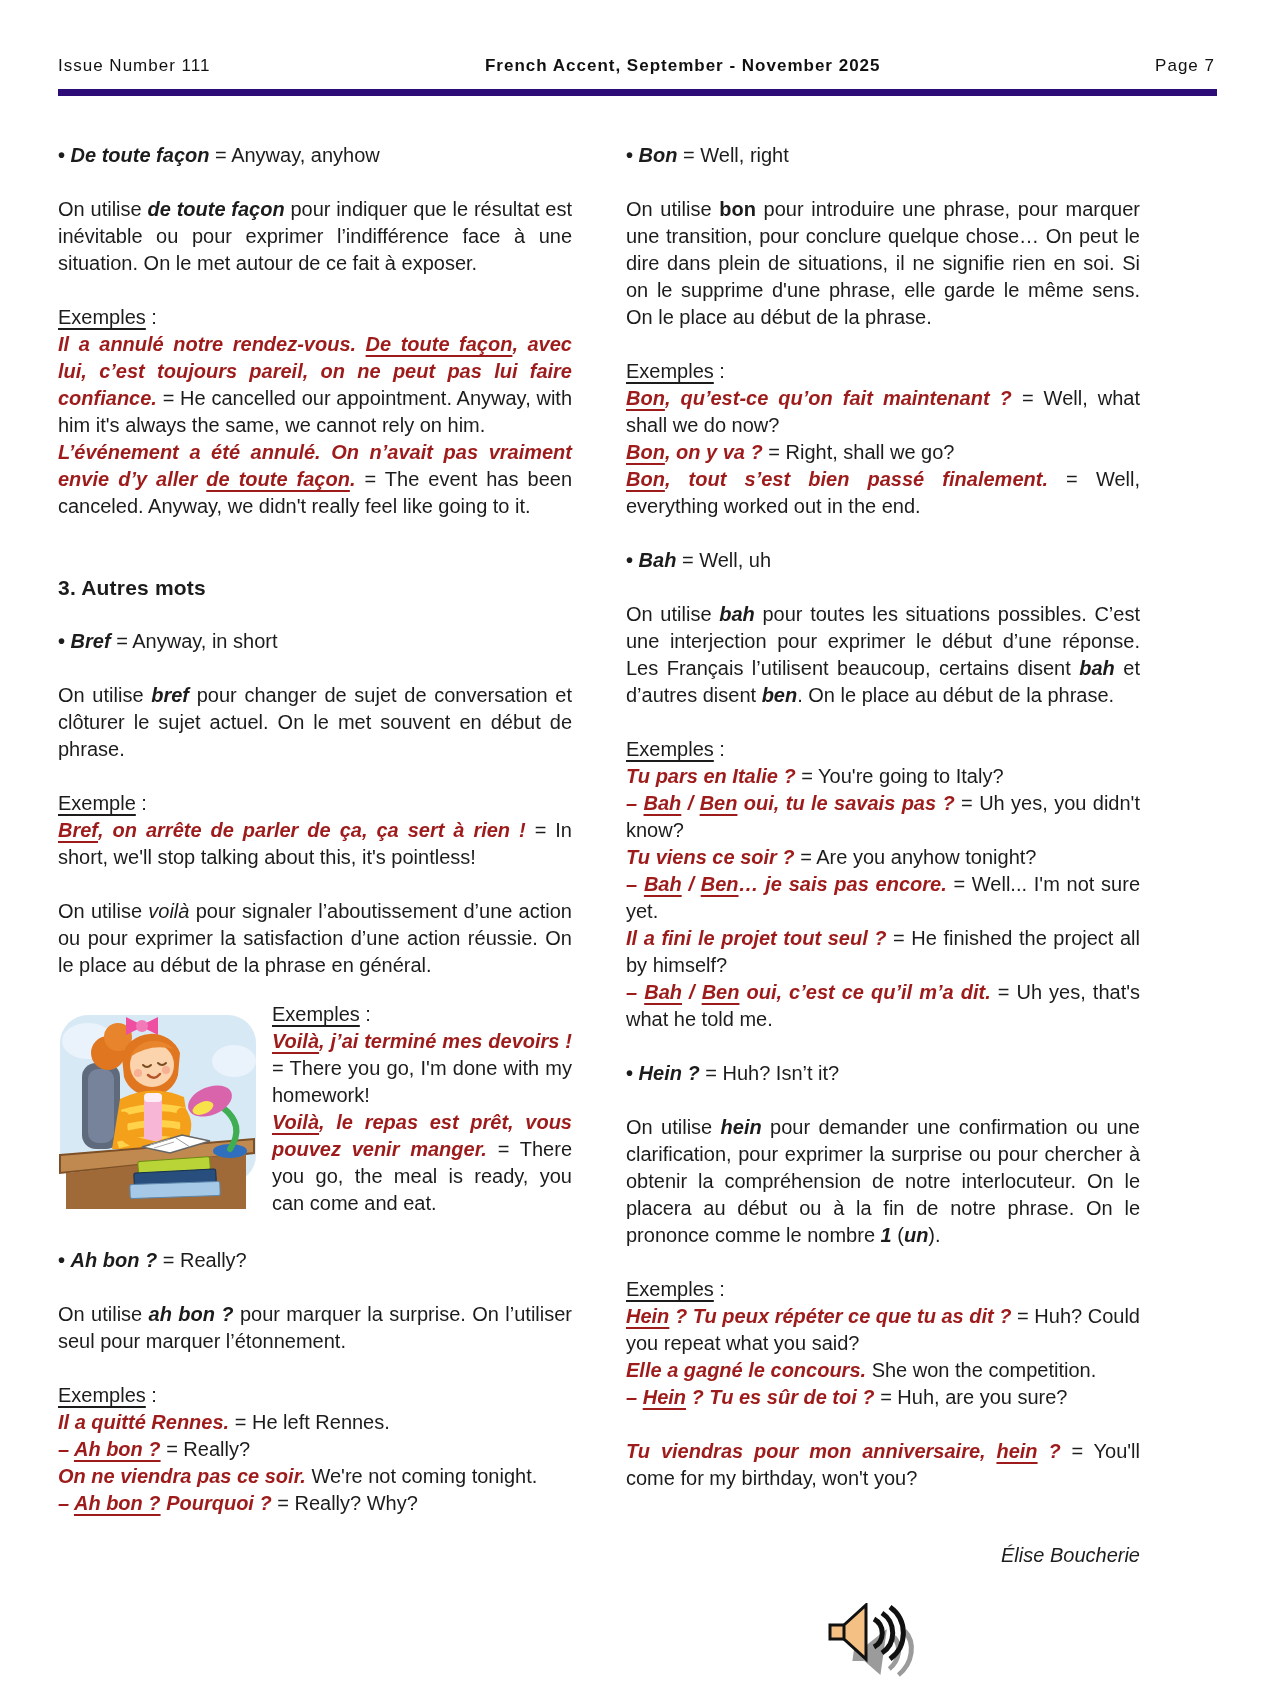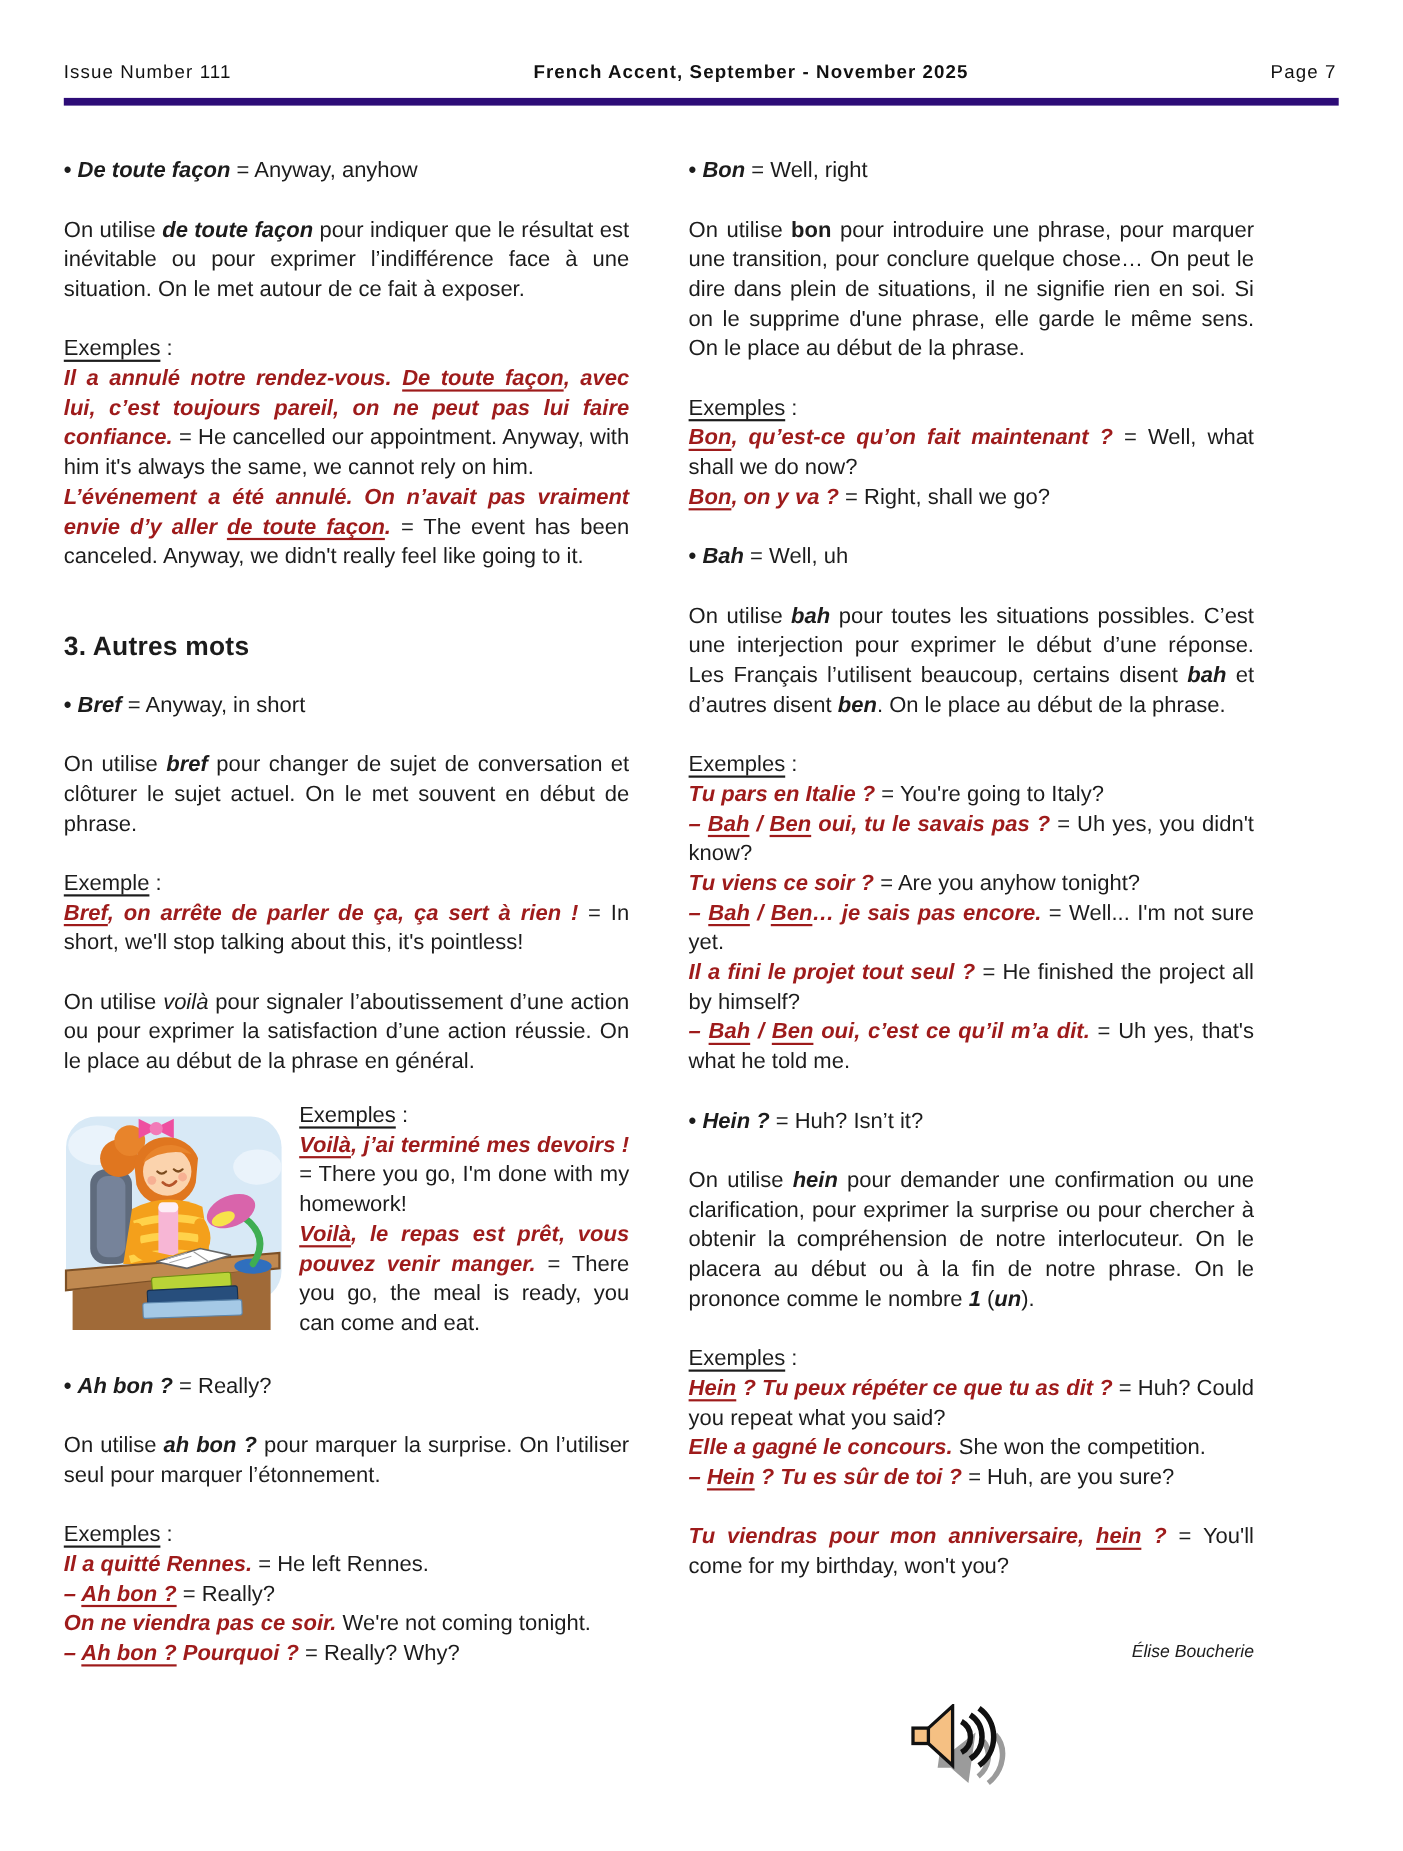--- a/index.html
+++ b/index.html
@@ -22,41 +22,41 @@
   .col{width:514px;font-size:20px;line-height:27px;}
 
   
   .b-bullet{margin-top:27px;}
   .b-para{margin-top:27px;text-align:justify;}
   .b-label{margin-top:27px;}
   .b-lines{margin-top:0;}
   .b-lines .line{text-align:justify;}
   .b-example{margin-top:0;text-align:justify;}
   .b-example + .b-example{}
-  .b-heading{margin-top:54px;margin-bottom:2px;font-size:24px;font-weight:bold;letter-spacing:.2px;}
+  .b-heading{margin-top:54px;margin-bottom:2px;font-size:21px;font-weight:bold;letter-spacing:.2px;}
   [data-render] > div:first-child{margin-top:0;}
   .content .col > *:first-child{margin-top:0;}
 
   
   .s-n{}
   .s-b{font-weight:bold;}
   .s-i{font-style:italic;}
   .s-bi{font-weight:bold;font-style:italic;}
   .s-fr{color:var(--red);font-weight:bold;font-style:italic;}
   .s-fru{color:var(--red);font-weight:bold;font-style:italic;
          text-decoration:underline;text-decoration-thickness:2px;text-underline-offset:4px;}
   .s-u{text-decoration:underline;text-decoration-thickness:1.5px;text-underline-offset:4px;}
 
   .top-gap{margin-top:30px;}
   .figure-row{display:flex;gap:14px;margin-top:22px;align-items:flex-start;}
   .figure-row svg{flex:0 0 auto;display:block;}
   .figure-text{flex:1;min-width:0;}
   .figure-text .b-label{margin-top:2px;}
 
-  .signature{margin-top:50px;text-align:right;font-style:italic;font-size:16px;}
+  .signature{margin-top:50px;text-align:right;font-style:italic;font-size:20px;}
   .speaker-wrap{margin-top:34px;display:flex;justify-content:center;}
 </style>
 </head>
 <body>
 
 <div class="page">
 
   <div class="header">
     <span>Issue Number 111</span>
     <span class="title">French Accent, September - November 2025</span>
@@ -154,20 +154,21 @@
     </div>
 
     <div class="col">
       <div data-render="right_column.blocks">
           <div class="b-bullet"><span class="s-b">• </span><span class="s-bi">Bon</span><span class="s-n"> = Well, right</span></div>
           <div class="b-para"><span class="s-n">On utilise </span><span class="s-b">bon</span><span class="s-n"> pour introduire une phrase, pour marquer une transition, pour conclure quelque chose… On peut le dire dans plein de situations, il ne signifie rien en soi. Si on le supprime d'une phrase, elle garde le même sens. On le place au début de la phrase.</span></div>
           <div class="b-label"><span class="s-u">Exemples</span><span class="s-n"> :</span></div>
           <div class="b-lines">
             <div class="line"><span class="s-fru">Bon</span><span class="s-fr">, qu’est-ce qu’on fait maintenant ?</span><span class="s-n"> = Well, what shall we do now?</span></div>
             <div class="line"><span class="s-fru">Bon</span><span class="s-fr">, on y va ?</span><span class="s-n"> = Right, shall we go?</span></div>
+            <div class="line"><span class="s-fru">Bon</span><span class="s-fr">, tout s’est bien passé finalement.</span><span class="s-n"> = Well, everything worked out in the end.</span></div>
           </div>
           <div class="b-bullet"><span class="s-b">• </span><span class="s-bi">Bah</span><span class="s-n"> = Well, uh</span></div>
           <div class="b-para"><span class="s-n">On utilise </span><span class="s-bi">bah</span><span class="s-n"> pour toutes les situations possibles. C’est une interjection pour exprimer le début d’une réponse. Les Français l’utilisent beaucoup, certains disent </span><span class="s-bi">bah</span><span class="s-n"> et d’autres disent </span><span class="s-bi">ben</span><span class="s-n">. On le place au début de la phrase.</span></div>
           <div class="b-label"><span class="s-u">Exemples</span><span class="s-n"> :</span></div>
           <div class="b-lines">
             <div class="line"><span class="s-fr">Tu pars en Italie ?</span><span class="s-n"> = You're going to Italy?</span></div>
             <div class="line"><span class="s-fr">– </span><span class="s-fru">Bah</span><span class="s-fr"> / </span><span class="s-fru">Ben</span><span class="s-fr"> oui, tu le savais pas ?</span><span class="s-n"> = Uh yes, you didn't know?</span></div>
             <div class="line"><span class="s-fr">Tu viens ce soir ?</span><span class="s-n"> = Are you anyhow tonight?</span></div>
             <div class="line"><span class="s-fr">– </span><span class="s-fru">Bah</span><span class="s-fr"> / </span><span class="s-fru">Ben</span><span class="s-fr">… je sais pas encore.</span><span class="s-n"> = Well... I'm not sure yet.</span></div>
             <div class="line"><span class="s-fr">Il a fini le projet tout seul ?</span><span class="s-n"> = He finished the project all by himself?</span></div>

